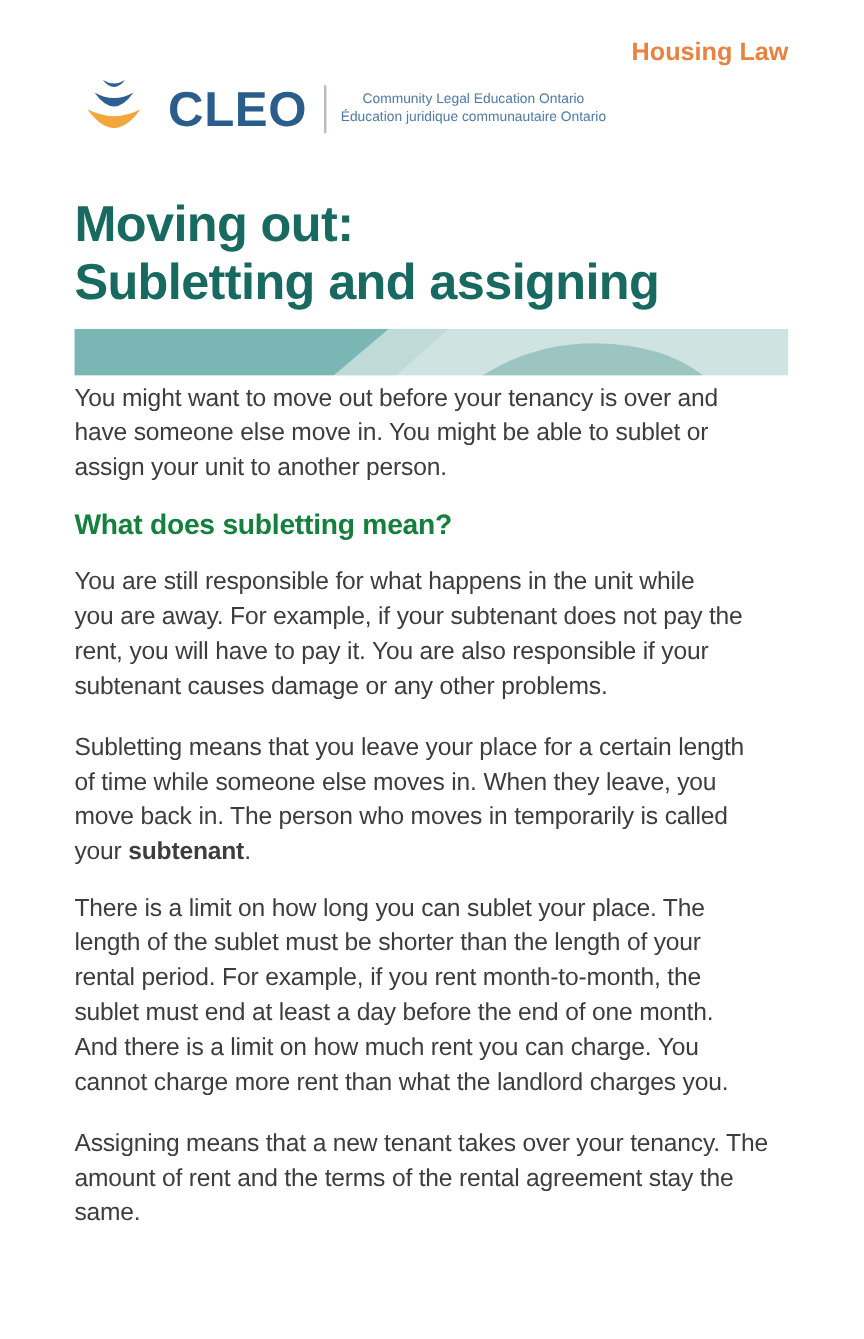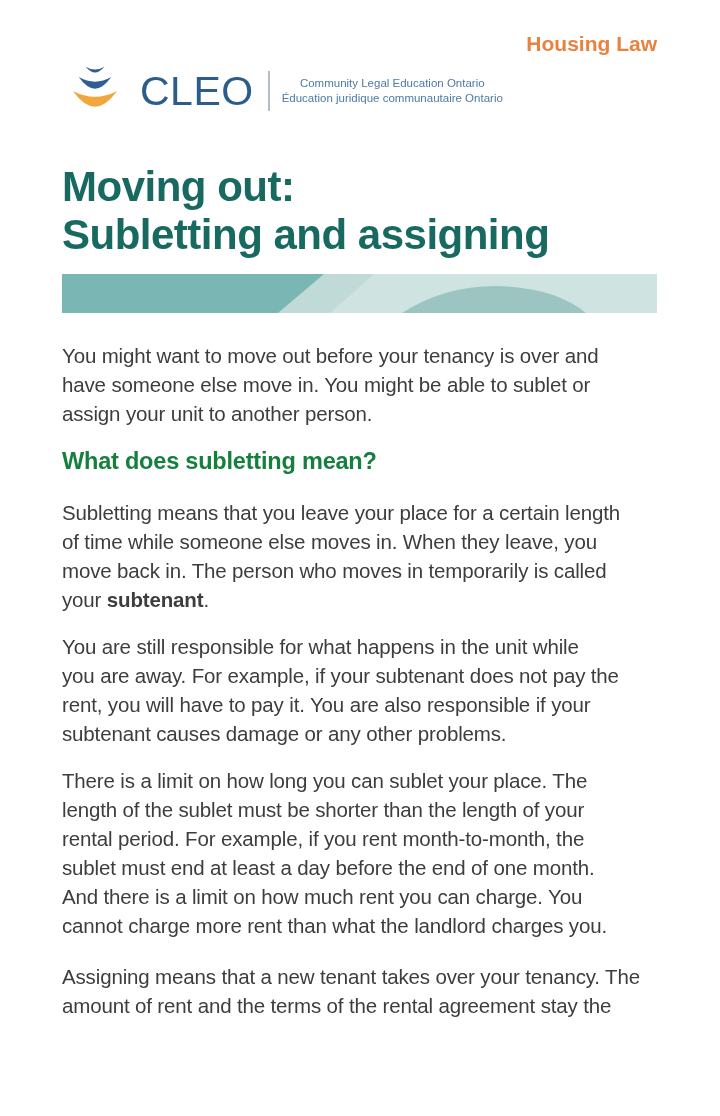--- a/index.html
+++ b/index.html
@@ -12,38 +12,38 @@
   .content { padding:0 63px 0 62px; }
 
   .category {
     padding-top:32px; text-align:right;
     font-size:21px; font-weight:700; color:#E8823E; line-height:24px;
   }
 
   .logo-row { margin-top:4px; display:flex; align-items:center; height:62px; }
   .logo-icon { width:66px; height:58px; flex:0 0 auto; }
   .logo-wordmark {
-    margin-left:12px; font-size:41px; font-weight:400; color:#2B5D8C;
+    margin-left:12px; font-size:41px; font-weight:700; color:#2B5D8C;
     letter-spacing:0.5px; line-height:1;
   }
   .logo-divider { width:2px; height:40px; background:#B6BCC4; margin:0 12px 0 14px; }
   .logo-tagline { font-size:11.5px; line-height:15px; color:#4D7AA6; white-space:pre-line;text-align:center; }
 
   .doc-title {
     margin:41px 0 0 0; font-size:42px; line-height:48px; font-weight:800;
     color:#186A61; letter-spacing:-0.5px; white-space:pre-line;
   }
 
   .banner { display:block; margin-top:15px; width:595px; height:39px; }
 
   .body-text {
     margin:0; font-size:20.5px; line-height:29px; color:#3D3D3D;
     letter-spacing:-0.15px; white-space:pre-line;
   }
-  .intro { margin-top:28px; }
+  .intro { margin-top:4px; }
   .section-heading {
     margin:18px 0 0 0; font-size:23.5px; line-height:30px; font-weight:700;
     color:#15803d; letter-spacing:-0.2px;
   }
   .para { margin-top:18px; }
   .para-first { margin-top:22px; }
   .bold-term { font-weight:700; }
 
   .footer {
     position:absolute; left:62px; right:63px; top:1052px;
@@ -83,29 +83,29 @@
       <polygon points="0,0 262,0 216,39 0,39" fill="#7AB7B4"></polygon>
       <path d="M340,39 Q382,12 434,12 Q492,13 524,39 Z" fill="#9CC5C2"></path>
     </svg>
 
     <p class="body-text intro">You might want to move out before your tenancy is over and
 have someone else move in. You might be able to sublet or
 assign your unit to another person.</p>
 
     <h2 class="section-heading">What does subletting mean?</h2>
 
+    <p class="body-text para">You are still responsible for what happens in the unit while
+you are away. For example, if your subtenant does not pay the
+rent, you will have to pay it. You are also responsible if your
+subtenant causes damage or any other problems.</p>
+
     <p class="body-text para para-first"><span>Subletting means that you leave your place for a certain length
 of time while someone else moves in. When they leave, you
 move back in. The person who moves in temporarily is called
 your </span><span class="bold-term">subtenant</span><span>.</span></p>
-
-    <p class="body-text para">You are still responsible for what happens in the unit while
-you are away. For example, if your subtenant does not pay the
-rent, you will have to pay it. You are also responsible if your
-subtenant causes damage or any other problems.</p>
 
     <p class="body-text para">There is a limit on how long you can sublet your place. The
 length of the sublet must be shorter than the length of your
 rental period. For example, if you rent month-to-month, the
 sublet must end at least a day before the end of one month.
 And there is a limit on how much rent you can charge. You
 cannot charge more rent than what the landlord charges you.</p>
 
 
     <p class="body-text para para-first">Assigning means that a new tenant takes over your tenancy. The

